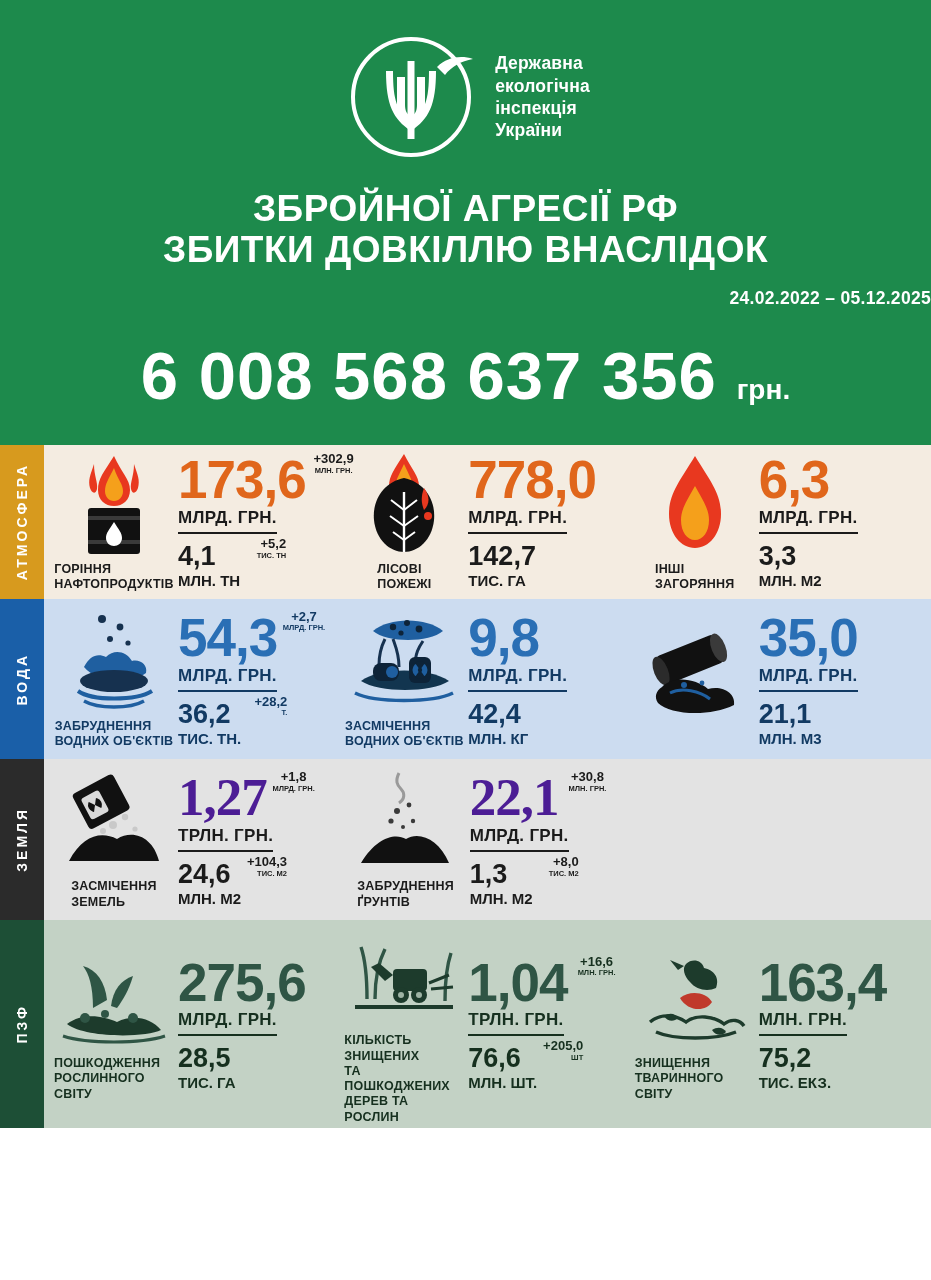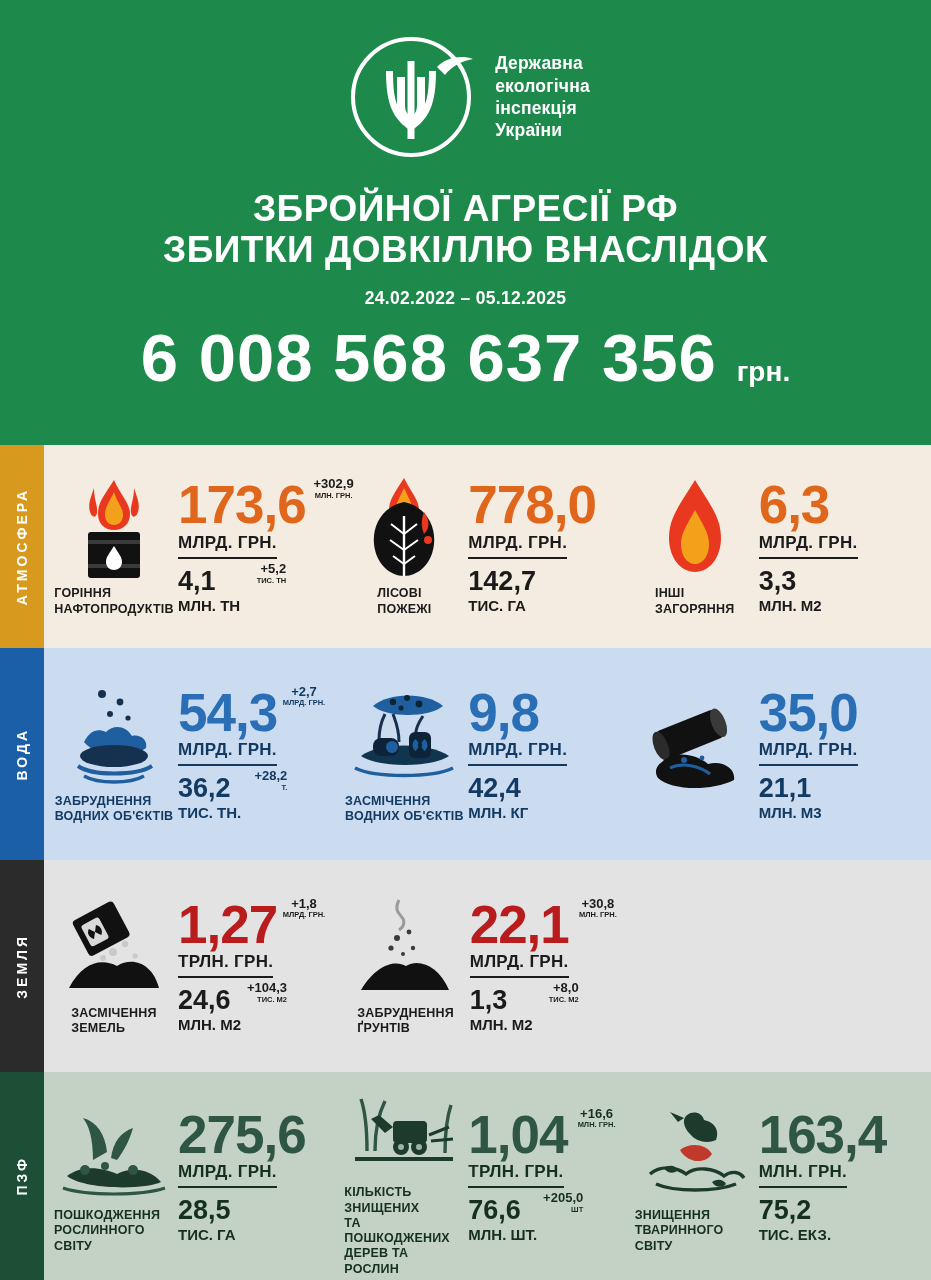--- a/index.html
+++ b/index.html
@@ -3,21 +3,21 @@
 <meta charset="utf-8">
 <style>
   * { box-sizing: border-box; margin: 0; padding: 0; }
   body {
     width: 931px;
     height: 1280px;
     font-family: "Liberation Sans", sans-serif;
     background: #ffffff;
     overflow: hidden;
   }
-  .page { width: 931px; height: 1280px; display: flex; flex-direction: column; }
+  .page { width: 931px; height: 1128px; display: flex; flex-direction: column; }
 
   
   .header {
     background: #1d8a4c;
     color: #ffffff;
     padding: 22px 0 18px 0;
     text-align: center;
     flex: 0 0 445px;
     position: relative;
   }
@@ -42,23 +42,24 @@
     font-size: 37px;
     font-weight: bold;
     line-height: 1.12;
     letter-spacing: .5px;
   }
   .date-range {
     margin-top: 17px;
     font-size: 17.5px;
     font-weight: bold;
     letter-spacing: .3px;
+    text-align: right;
   }
   .total-row {
-    margin-top: 10px;
+    margin-top: 28px;
     display: flex;
     align-items: baseline;
     justify-content: center;
     gap: 20px;
   }
   .total-value {
     font-size: 67px;
     font-weight: bold;
     letter-spacing: 1px;
   }
@@ -172,21 +173,21 @@
     line-height: 1.05;
     white-space: nowrap;
   }
   .sub-delta .d-val { font-size: 13px; font-weight: bold; }
   .sub-delta .d-unit { font-size: 7.5px; font-weight: bold; display: block; }
 
   .c-atm { color: #e0661b; }
   .c-atm-dark { color: #1b1b1b; }
   .c-wat { color: #2a6fb5; }
   .c-wat-dark { color: #123a63; }
-  .c-lan { color: #b91c1c; }
+  .c-lan { color: #4c1d95; font-family: Liberation Serif, serif; }
   .c-lan-dark { color: #1b1b1b; }
   .c-pzf { color: #2f5545; }
   .c-pzf-dark { color: #16301f; }
   .empty-item { flex: 1 1 0; }
 </style>
 </head>
 <body>
 
 <div class="page">
 

